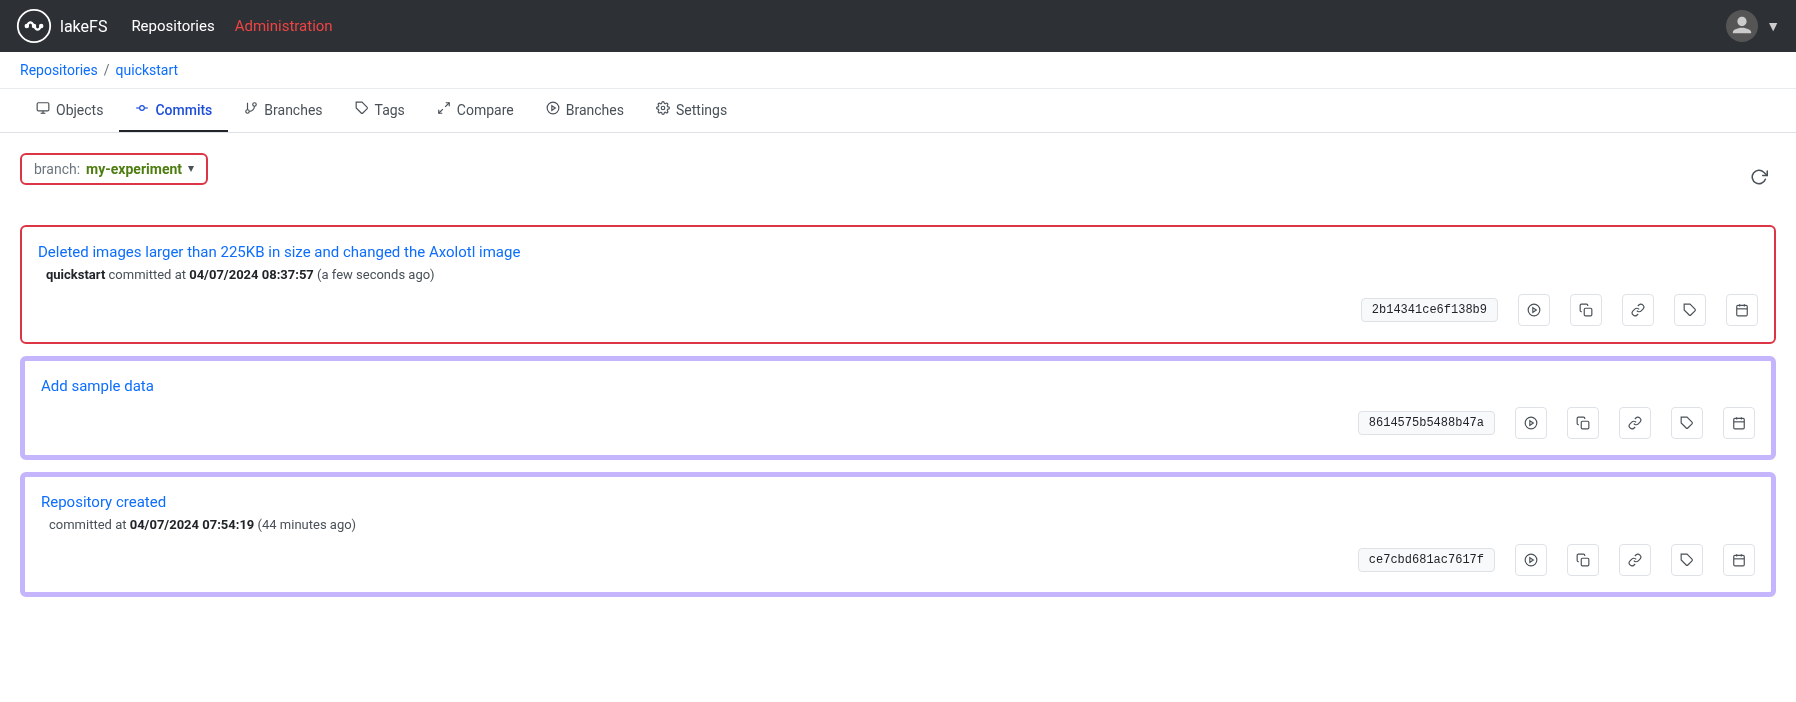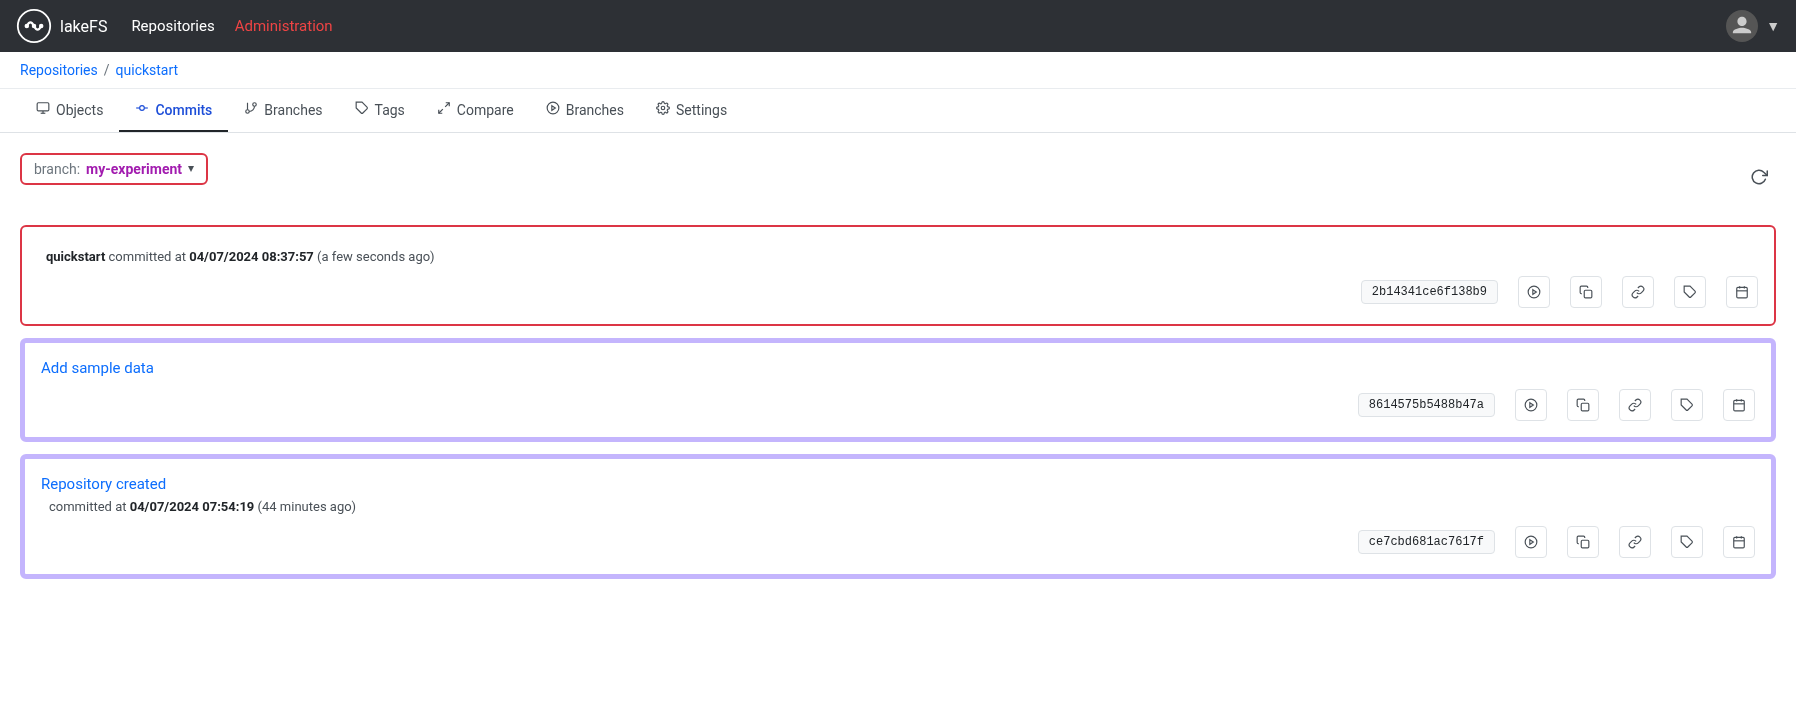--- a/index.html
+++ b/index.html
@@ -77,21 +77,21 @@
       gap: 6px;
       border: 2px solid #dc3545;
       border-radius: 6px;
       padding: 6px 12px;
       font-size: 14px;
       cursor: pointer;
       background: #fff;
       margin-bottom: 20px;
     }
     .branch-selector .branch-label { color: #6c757d; }
-    .branch-selector .branch-name { font-weight: 700; color: #a21caf; }
+    .branch-selector .branch-name { font-weight: 700; color: #4d7c0f; }
     .branch-selector .chevron { color: #495057; font-size: 12px; }
     .refresh-btn {
       background: none;
       border: none;
       cursor: pointer;
       font-size: 18px;
       color: #495057;
       padding: 4px 8px;
     }
 
@@ -254,20 +254,23 @@
     <button class="refresh-btn" title="Refresh">
       <svg width="18" height="18" viewBox="0 0 24 24" fill="none" stroke="currentColor" stroke-width="2" stroke-linecap="round" stroke-linejoin="round">
         <polyline points="23 4 23 10 17 10"></polyline>
         <path d="M20.49 15a9 9 0 1 1-2.12-9.36L23 10"></path>
       </svg>
     </button>
   </div>
 
   <div class="commits-list" id="commits-container">
       <div class="commit-card highlighted">
+    <div class="commit-title">
+      <a href="#">Deleted images larger than 225KB in size and changed the Axolotl image</a>
+    </div>
     <div class="commit-meta">
       <strong>quickstart</strong> committed at <strong>04/07/2024 08:37:57</strong> (a few seconds ago)
     </div>
     <div class="commit-actions">
       <span class="commit-hash">2b14341ce6f138b9</span>
       <button class="action-btn" title="Browse">
         <svg width="14" height="14" viewBox="0 0 24 24" fill="none" stroke="currentColor" stroke-width="2">
               <circle cx="12" cy="12" r="10"></circle>
               <polygon points="10 8 16 12 10 16 10 8"></polygon>
             </svg>

